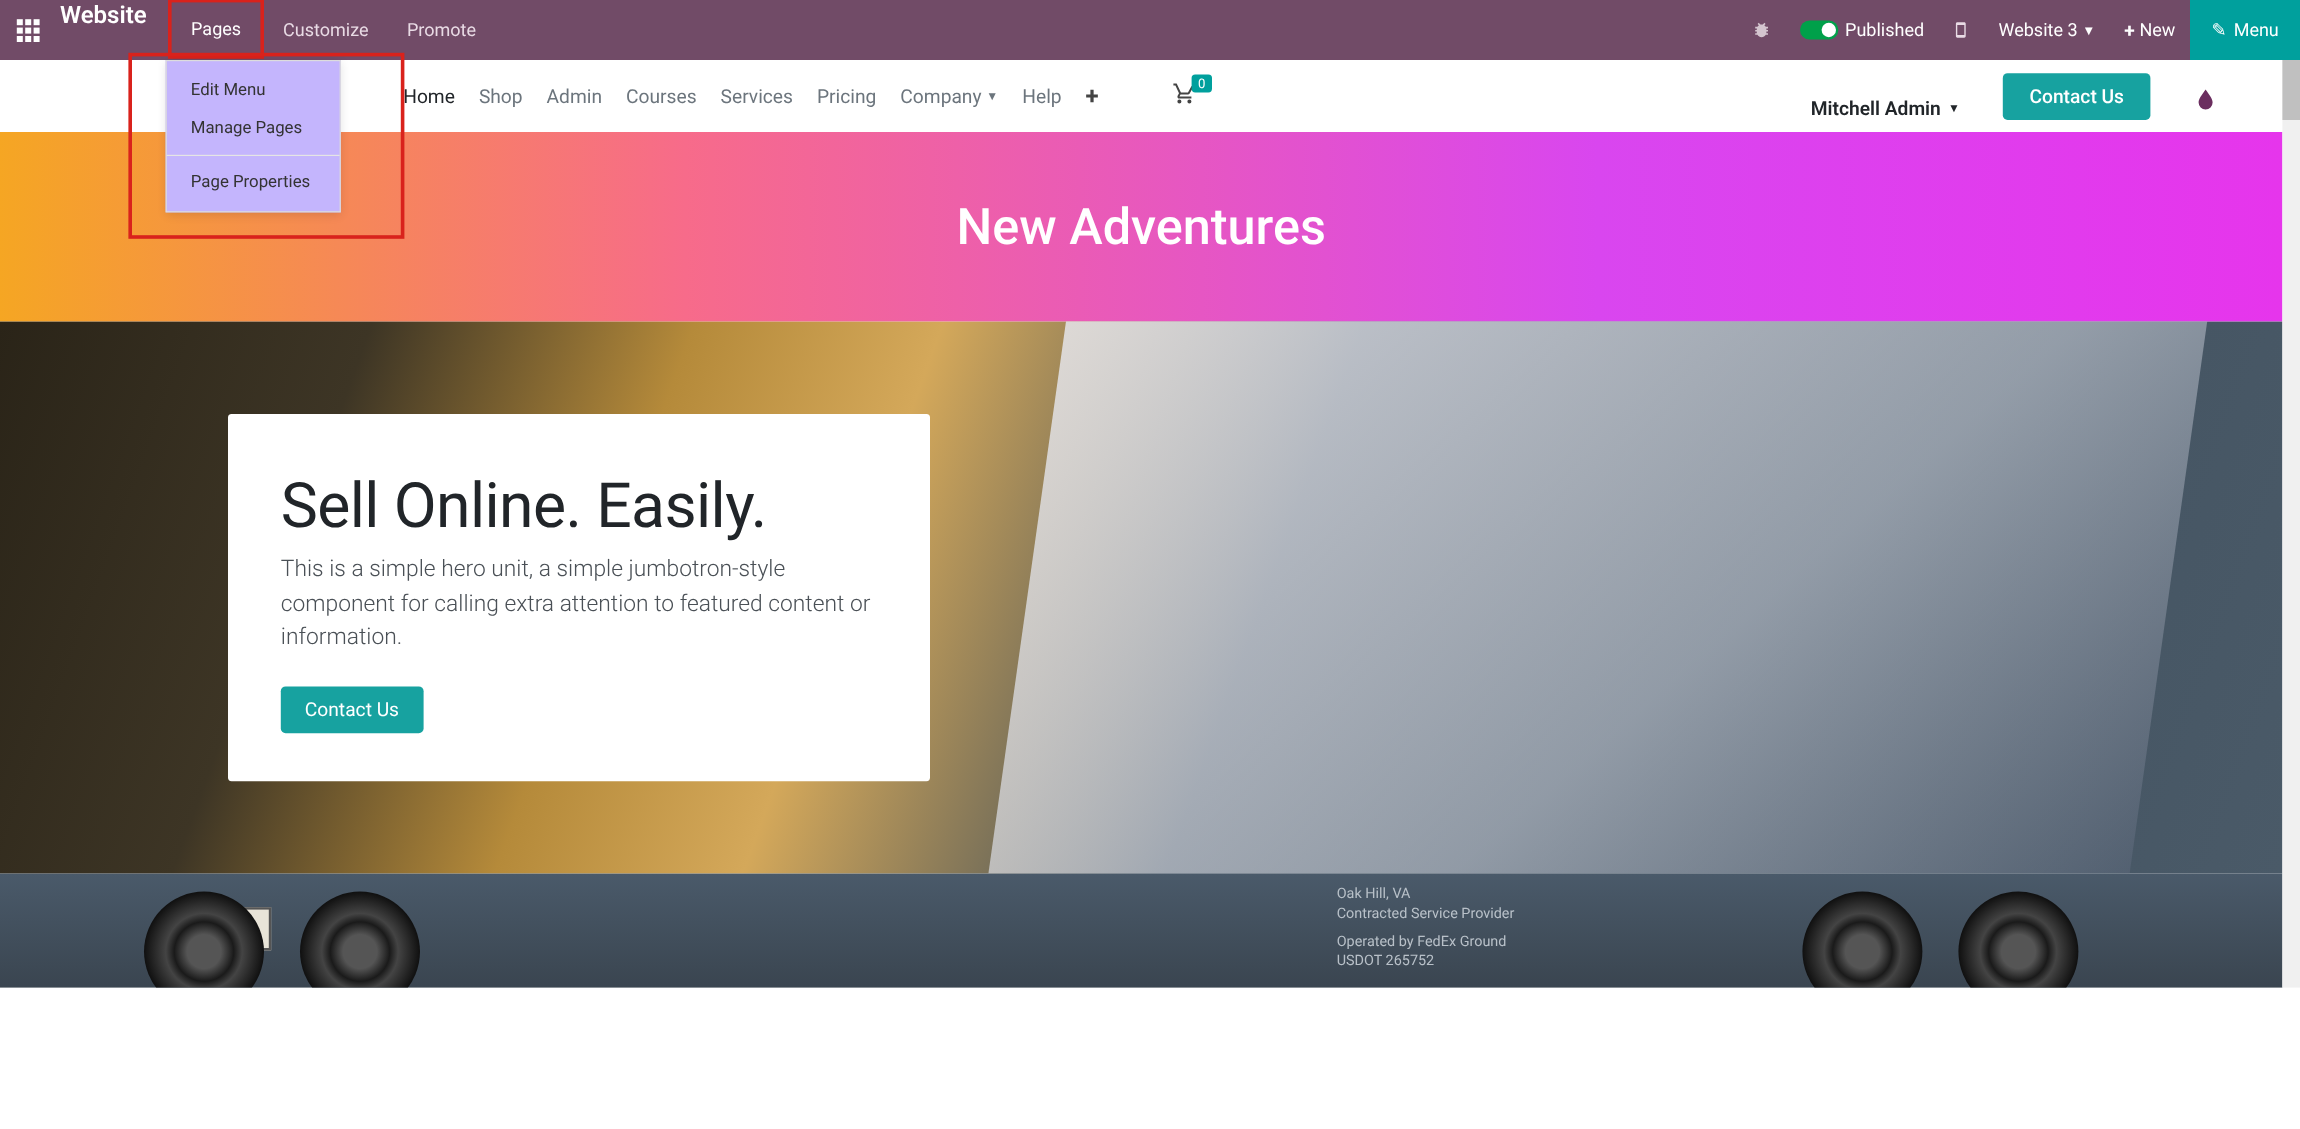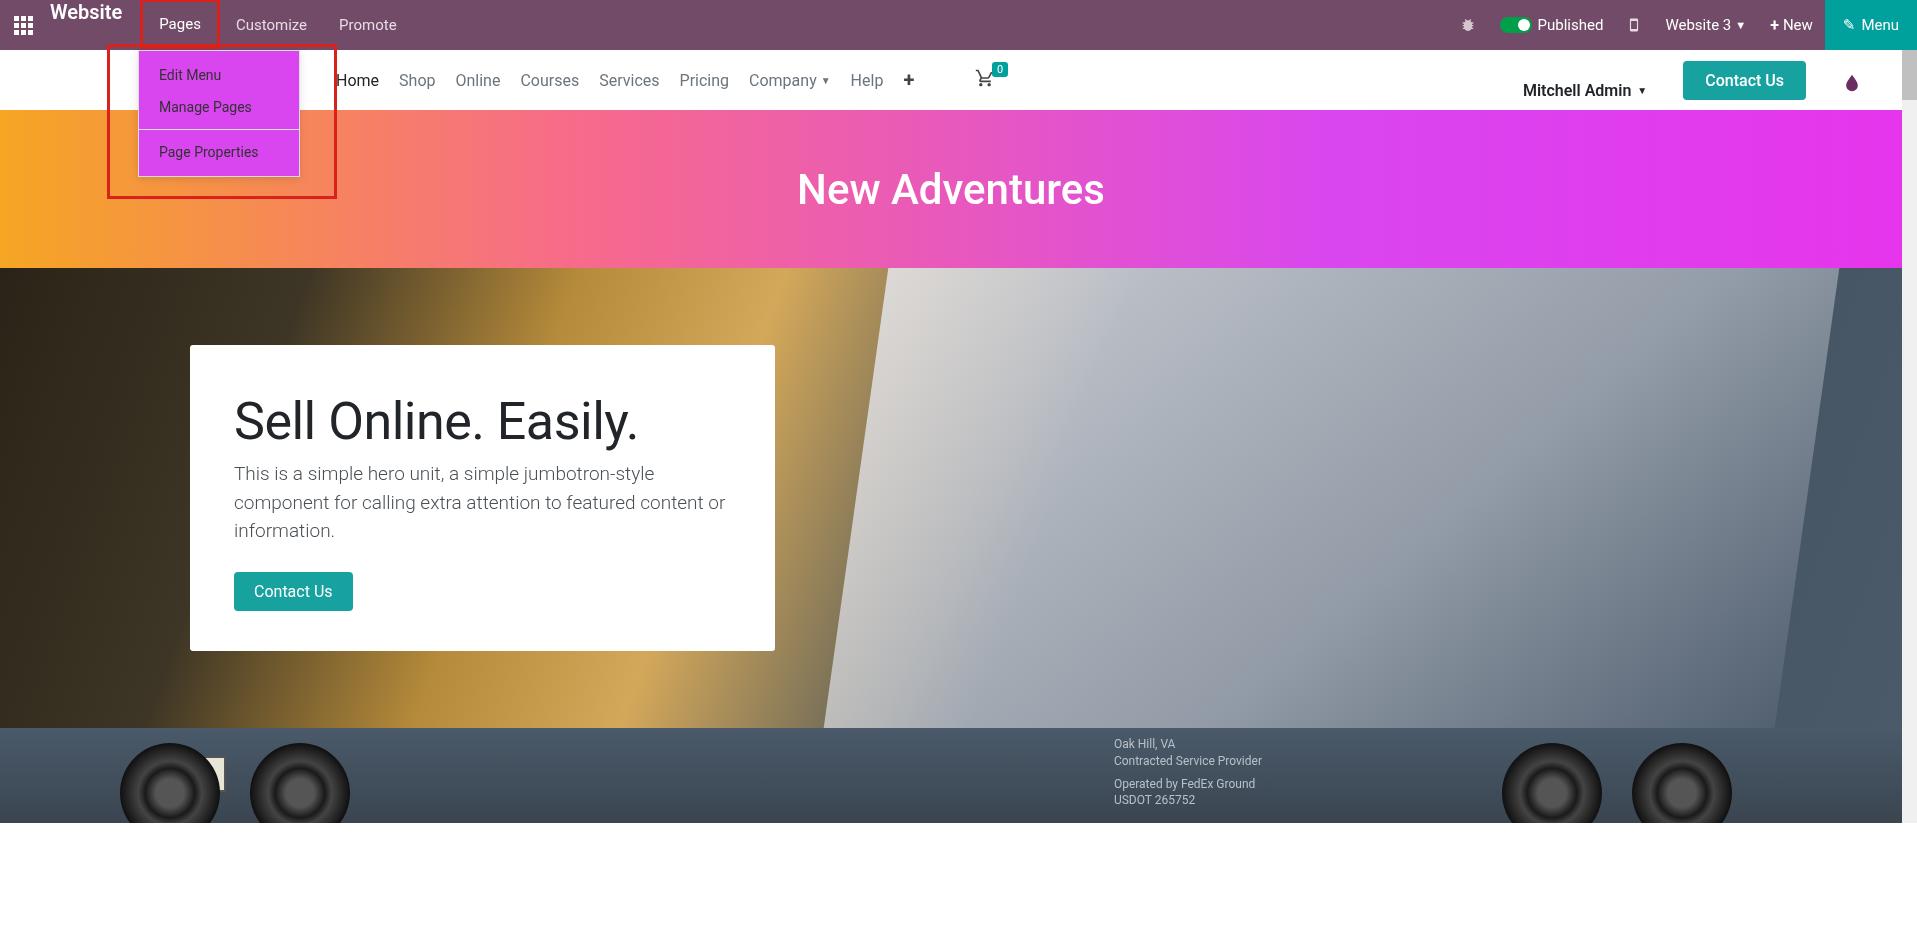--- a/index.html
+++ b/index.html
@@ -33,22 +33,22 @@
 .chev { margin-left: 4px; font-size: 11px; }
 .plus { font-weight: bold; margin-right: 4px; font-size: 16px; }
 .edit-btn { background: #00A09D; padding: 0 18px; }
 .pencil { margin-right: 6px; }
 
 
 .dropdown {
   position: absolute;
   top: 50px;
   left: 138px;
-  width: 162px;
-  background: #d946ef;
+  width: 146px;
+  background: #c4b5fd;
   border: 1px solid #ddd;
   box-shadow: 0 2px 8px rgba(0,0,0,0.12);
   z-index: 100;
   padding: 8px 0;
 }
 .dropdown-item { padding: 8px 20px; color: #333; font-size: 14px; cursor: pointer; }
 .dropdown-divider { border-top: 1px solid #e5e5e5; margin: 6px 0; }
 .red-box-dropdown {
   position: absolute;
   top: 44px;
@@ -64,21 +64,21 @@
 .page-wrap { position: relative; width: calc(100% - 15px); }
 .scrollbar { position: absolute; right: -15px; top: 0; width: 15px; height: 100%; background: #f0f0f0; }
 .scrollbar-thumb { width: 100%; height: 50px; background: #c0c0c0; }
 
 
 .site-nav {
   height: 60px;
   background: #fff;
   display: flex;
   align-items: center;
-  padding: 0 40px 0 0;
+  padding: 0 54px 0 0;
   font-size: 16px;
   color: #6c757d;
   position: relative;
 }
 .site-nav-left { padding-left: 336px; display: flex; align-items: center; gap: 20px; }
 .nav-link { cursor: pointer; display: flex; align-items: center; gap: 4px; }
 .nav-link.current { color: #212529; }
 .nav-caret { font-size: 10px; }
 .add-page { font-size: 20px; font-weight: bold; cursor: pointer; color: #444; }
 .cart { margin-left: 40px; position: relative; cursor: pointer; }
@@ -207,21 +207,21 @@
   </div>
   <div class="red-box-dropdown"></div>
 </div>
 
 <div class="page-wrap">
 
   <div class="site-nav">
     <div class="site-nav-left">
       <span class="nav-link current">Home</span>
       <span class="nav-link">Shop</span>
-      <span class="nav-link">Online</span>
+      <span class="nav-link">Admin</span>
       <span class="nav-link">Courses</span>
       <span class="nav-link">Services</span>
       <span class="nav-link">Pricing</span>
       <span class="nav-link">
           <span>Company</span> 
           <span class="nav-caret">▼</span>
         </span>
       <span class="nav-link">Help</span>
       <span class="add-page">+</span>
       <span class="cart">

